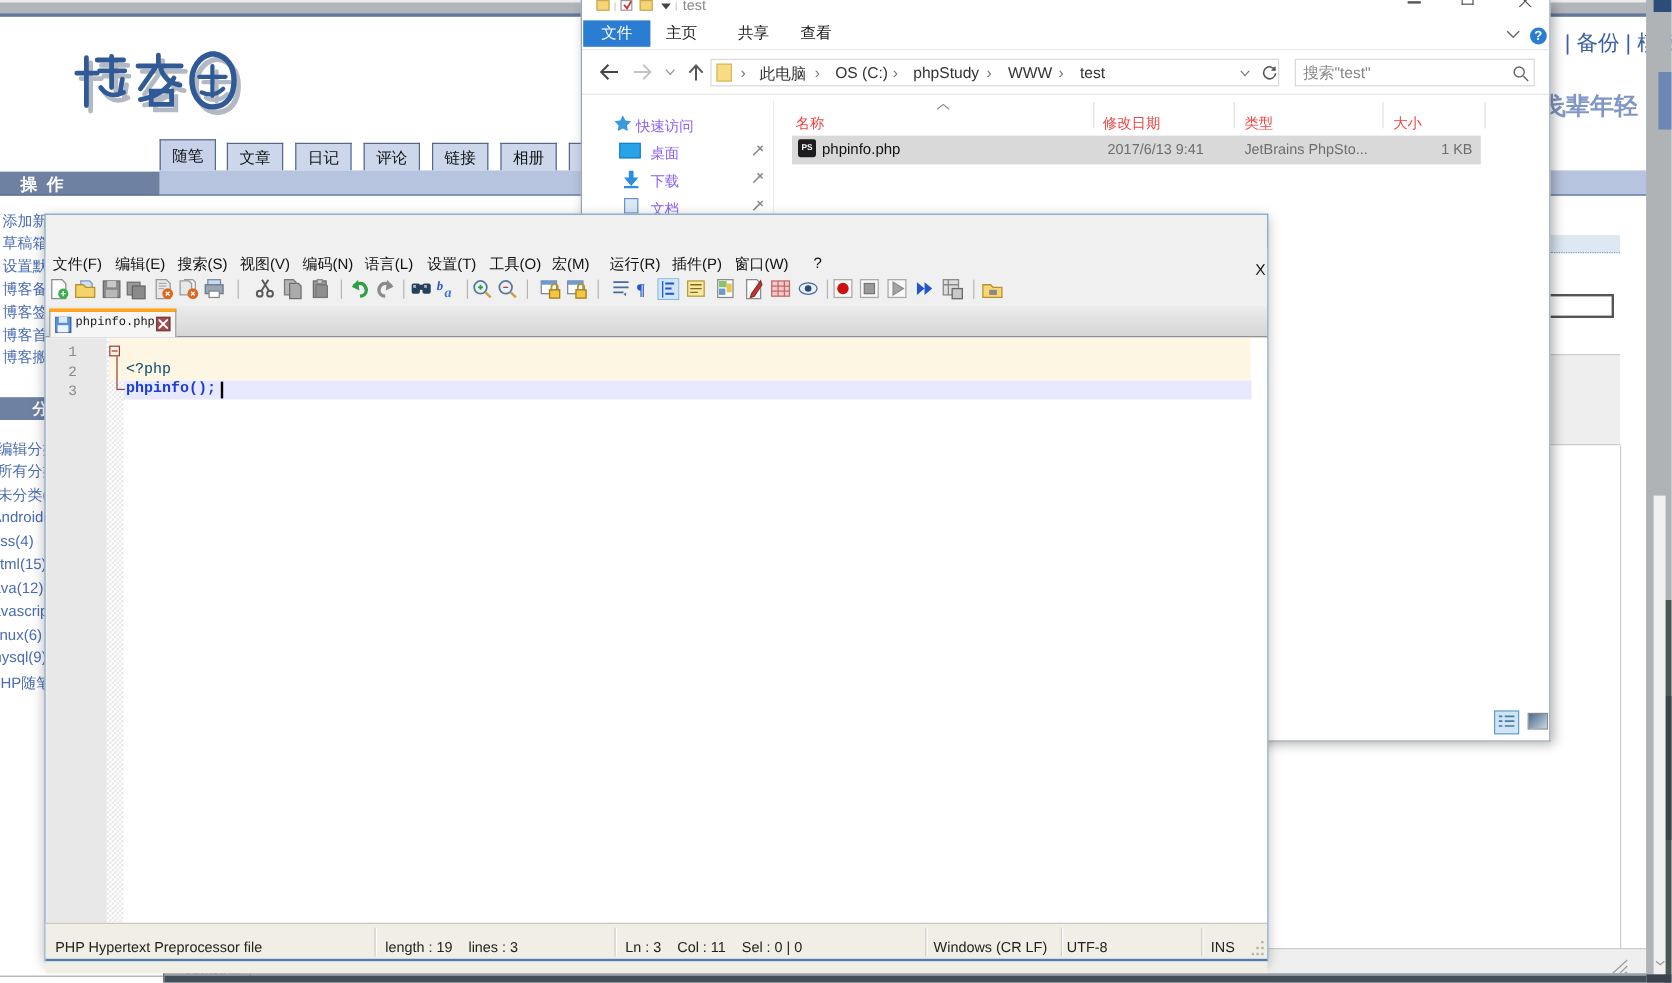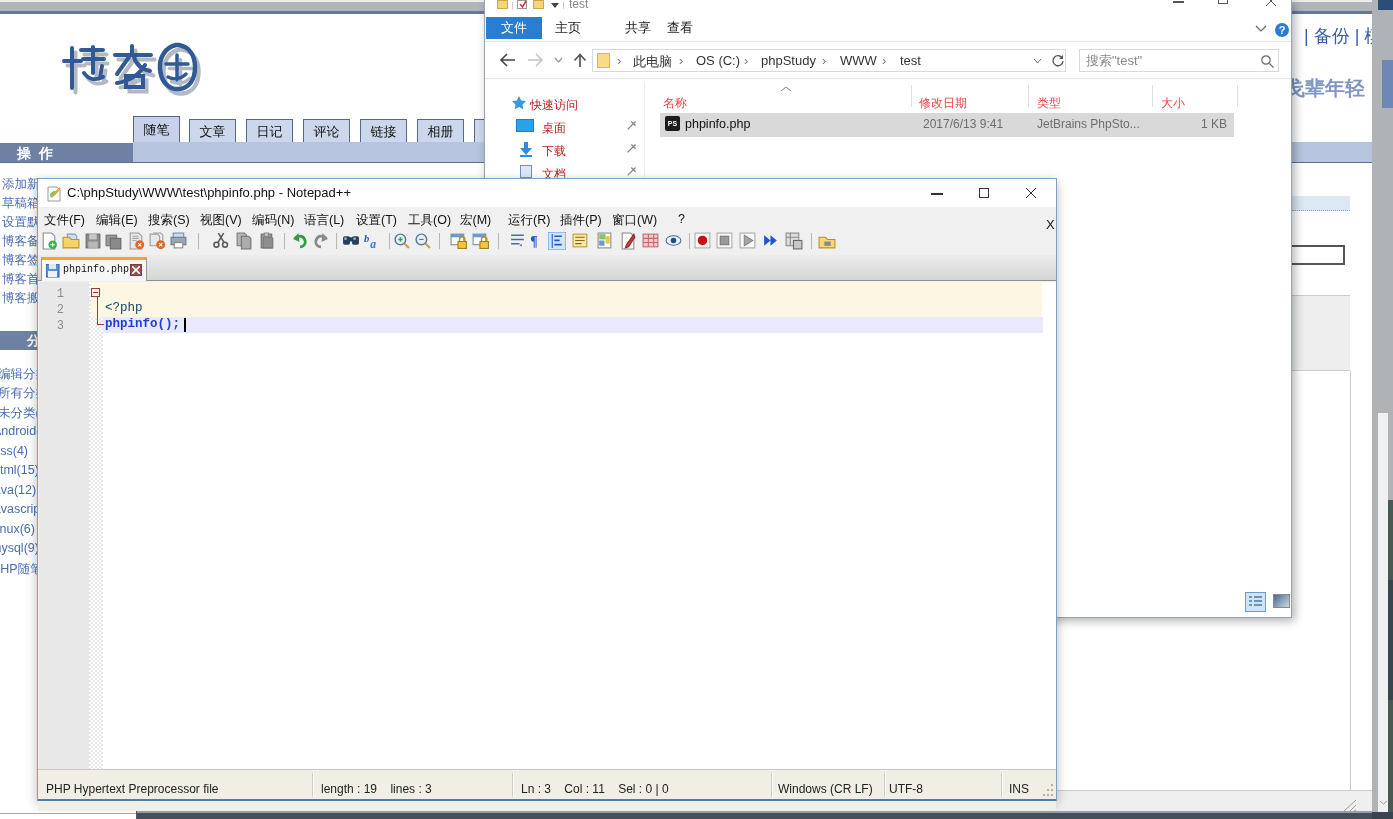--- a/index.html
+++ b/index.html
@@ -32,21 +32,21 @@
 .vline2{position:absolute;left:136px;top:790px;width:1px;height:29px;background:#555}
 .grip{position:absolute;left:1343px;top:799px;width:14px;height:13px}
 
 #exp{position:absolute;left:484px;top:0;width:808px;height:618px;background:#fff;border:1px solid #96a5b4;border-top:none;box-shadow:3px 3px 9px rgba(0,0,0,.3)}
 #exp .ribbonrow{position:absolute;left:0;top:14px;width:100%;height:28px;border-bottom:1px solid #e5e5e5;background:#fff}
 .ftab{position:absolute;left:1px;top:3px;width:56px;height:22px;background:#2b7cd3;color:#fff;text-align:center;font-size:13px;line-height:22px}
 .rtab{position:absolute;top:3px;height:22px;font-size:13px;line-height:22px;color:#222}
 .addrrow{position:absolute;left:0;top:42px;width:100%;height:37px;border-bottom:1px solid #e5e5e5;background:#fff}
 .addrbox{position:absolute;left:107px;top:7px;width:474px;height:23px;border:1px solid #d9d9d9;font-size:13px;color:#333}
 .searchbox{position:absolute;left:594px;top:7px;width:200px;height:23px;border:1px solid #d9d9d9;font-size:13px;color:#888}
-.navitem{position:absolute;font-size:12px;color:#b91c1c;white-space:nowrap}
+.navitem{position:absolute;font-size:12px;color:#8b5cf6;white-space:nowrap}
 .hdrtxt{position:absolute;top:95px;font-size:12px;color:#ef4444}
 .coldiv{position:absolute;top:85px;width:1px;height:22px;background:#e0e0e0}
 .selrow{position:absolute;left:175px;top:113px;width:574px;height:24px;background:#d9d9d9}
 .ftxt{font-size:12px;color:#6d6d6d;position:absolute}
 
 #npp{position:absolute;left:37px;top:178px;width:1020px;height:623px;background:#f0f0f0;border:1px solid #7ba1c4;box-shadow:0 3px 10px rgba(0,0,0,.28)}
 .npptitle{position:absolute;left:0;top:0;width:100%;height:28px;background:#fff;font-size:13px;color:#111;line-height:28px}
 .nppmenu{position:absolute;left:0;top:28px;width:100%;height:22px;font-size:12.5px;color:#111;background:#f0f0f0}
 .nppmenu span{position:absolute;top:5px}
 .npptools{position:absolute;left:0;top:50px;width:100%;height:26px;background:#f0f0f0}
@@ -170,21 +170,21 @@
 
   <div class="abs" style="left:688px;top:1px;width:11px;height:2px;background:#555"></div>
   <div class="abs" style="left:733px;top:0px;width:10px;height:4px;border:1px solid #555;border-top:none;background:#fff"></div>
   <svg class="abs" style="left:780px;top:0" width="12" height="6">
       <path d="M1 -4l10 10M11 -4L1 6" stroke="#555" fill="none"></path>
     </svg>
 
   <div class="ribbonrow">
     <div class="ftab">文件</div>
     <div class="rtab" style="left:70px">主页</div>
-    <div class="rtab" style="left:140px">共享</div>
+    <div class="rtab" style="left:130px">共享</div>
     <div class="rtab" style="left:182px">查看</div>
     <svg class="abs" style="left:770px;top:11px" width="12" height="8">
         <path d="M1 1l5 5 5-5" stroke="#666" fill="none" stroke-width="1.2"></path>
       </svg>
     <div class="abs" style="left:790px;top:9px;width:14px;height:14px;border-radius:7px;background:#2b7cd3;color:#fff;font-size:11px;text-align:center;line-height:14px;font-weight:bold">?</div>
   </div>
 
   <div class="addrrow">
     <svg class="abs" style="left:14px;top:10px" width="17" height="16">
         <path d="M16 8H3M8 2L2 8l6 6" stroke="#444" stroke-width="1.6" fill="none"></path>
@@ -277,33 +277,20 @@
   <div class="ftxt" style="left:716px;top:117px">1 KB</div>
 
   <div class="abs" style="left:760px;top:592px;width:21px;height:20px;background:#cfe5f5;border:1px solid #66a0c8"></div>
   <svg class="abs" style="left:763px;top:595px" width="15" height="14">
       <path d="M1 2h3M6 2h8M1 6h3M6 6h8M1 10h3M6 10h8" stroke="#4a7ba6" stroke-width="1.4"></path>
     </svg>
   <div class="abs" style="left:788px;top:594px;width:17px;height:14px;border:1px solid #888;background:linear-gradient(135deg,#4a6a8a,#c8d8e8)"></div>
 </div>
 
 <div id="npp">
-  <div class="npptitle">
-    <svg class="abs" style="left:8px;top:7px" width="16" height="16">
-        <path d="M2 1h9l3 3v11H2z" fill="#fff" stroke="#999"></path>
-        <path d="M4 8c2-3 5-4 8-3l-5 6c-2 1-3 0-3-3z" fill="#8cc63f"></path>
-        <path d="M14 2l-6 7" stroke="#e8a33d" stroke-width="2"></path>
-      </svg>
-    <span style="position:absolute;left:29px">C:\phpStudy\WWW\test\phpinfo.php - Notepad++</span>
-    <div class="abs" style="left:893px;top:14px;width:12px;height:1.5px;background:#333"></div>
-    <div class="abs" style="left:941px;top:9px;width:10px;height:10px;border:1px solid #333"></div>
-    <svg class="abs" style="left:988px;top:9px" width="11" height="11">
-        <path d="M0 0l10 10M10 0L0 10" stroke="#333"></path>
-      </svg>
-  </div>
   <div class="nppmenu">
     <span style="left:6px">文件(F)</span>
       <span style="left:58px">编辑(E)</span>
       <span style="left:110px">搜索(S)</span>
       <span style="left:162px">视图(V)</span>
       <span style="left:214px">编码(N)</span>
       <span style="left:266px">语言(L)</span>
       <span style="left:318px">设置(T)</span>
       <span style="left:370px">工具(O)</span>
       <span style="left:422px">宏(M)</span>

